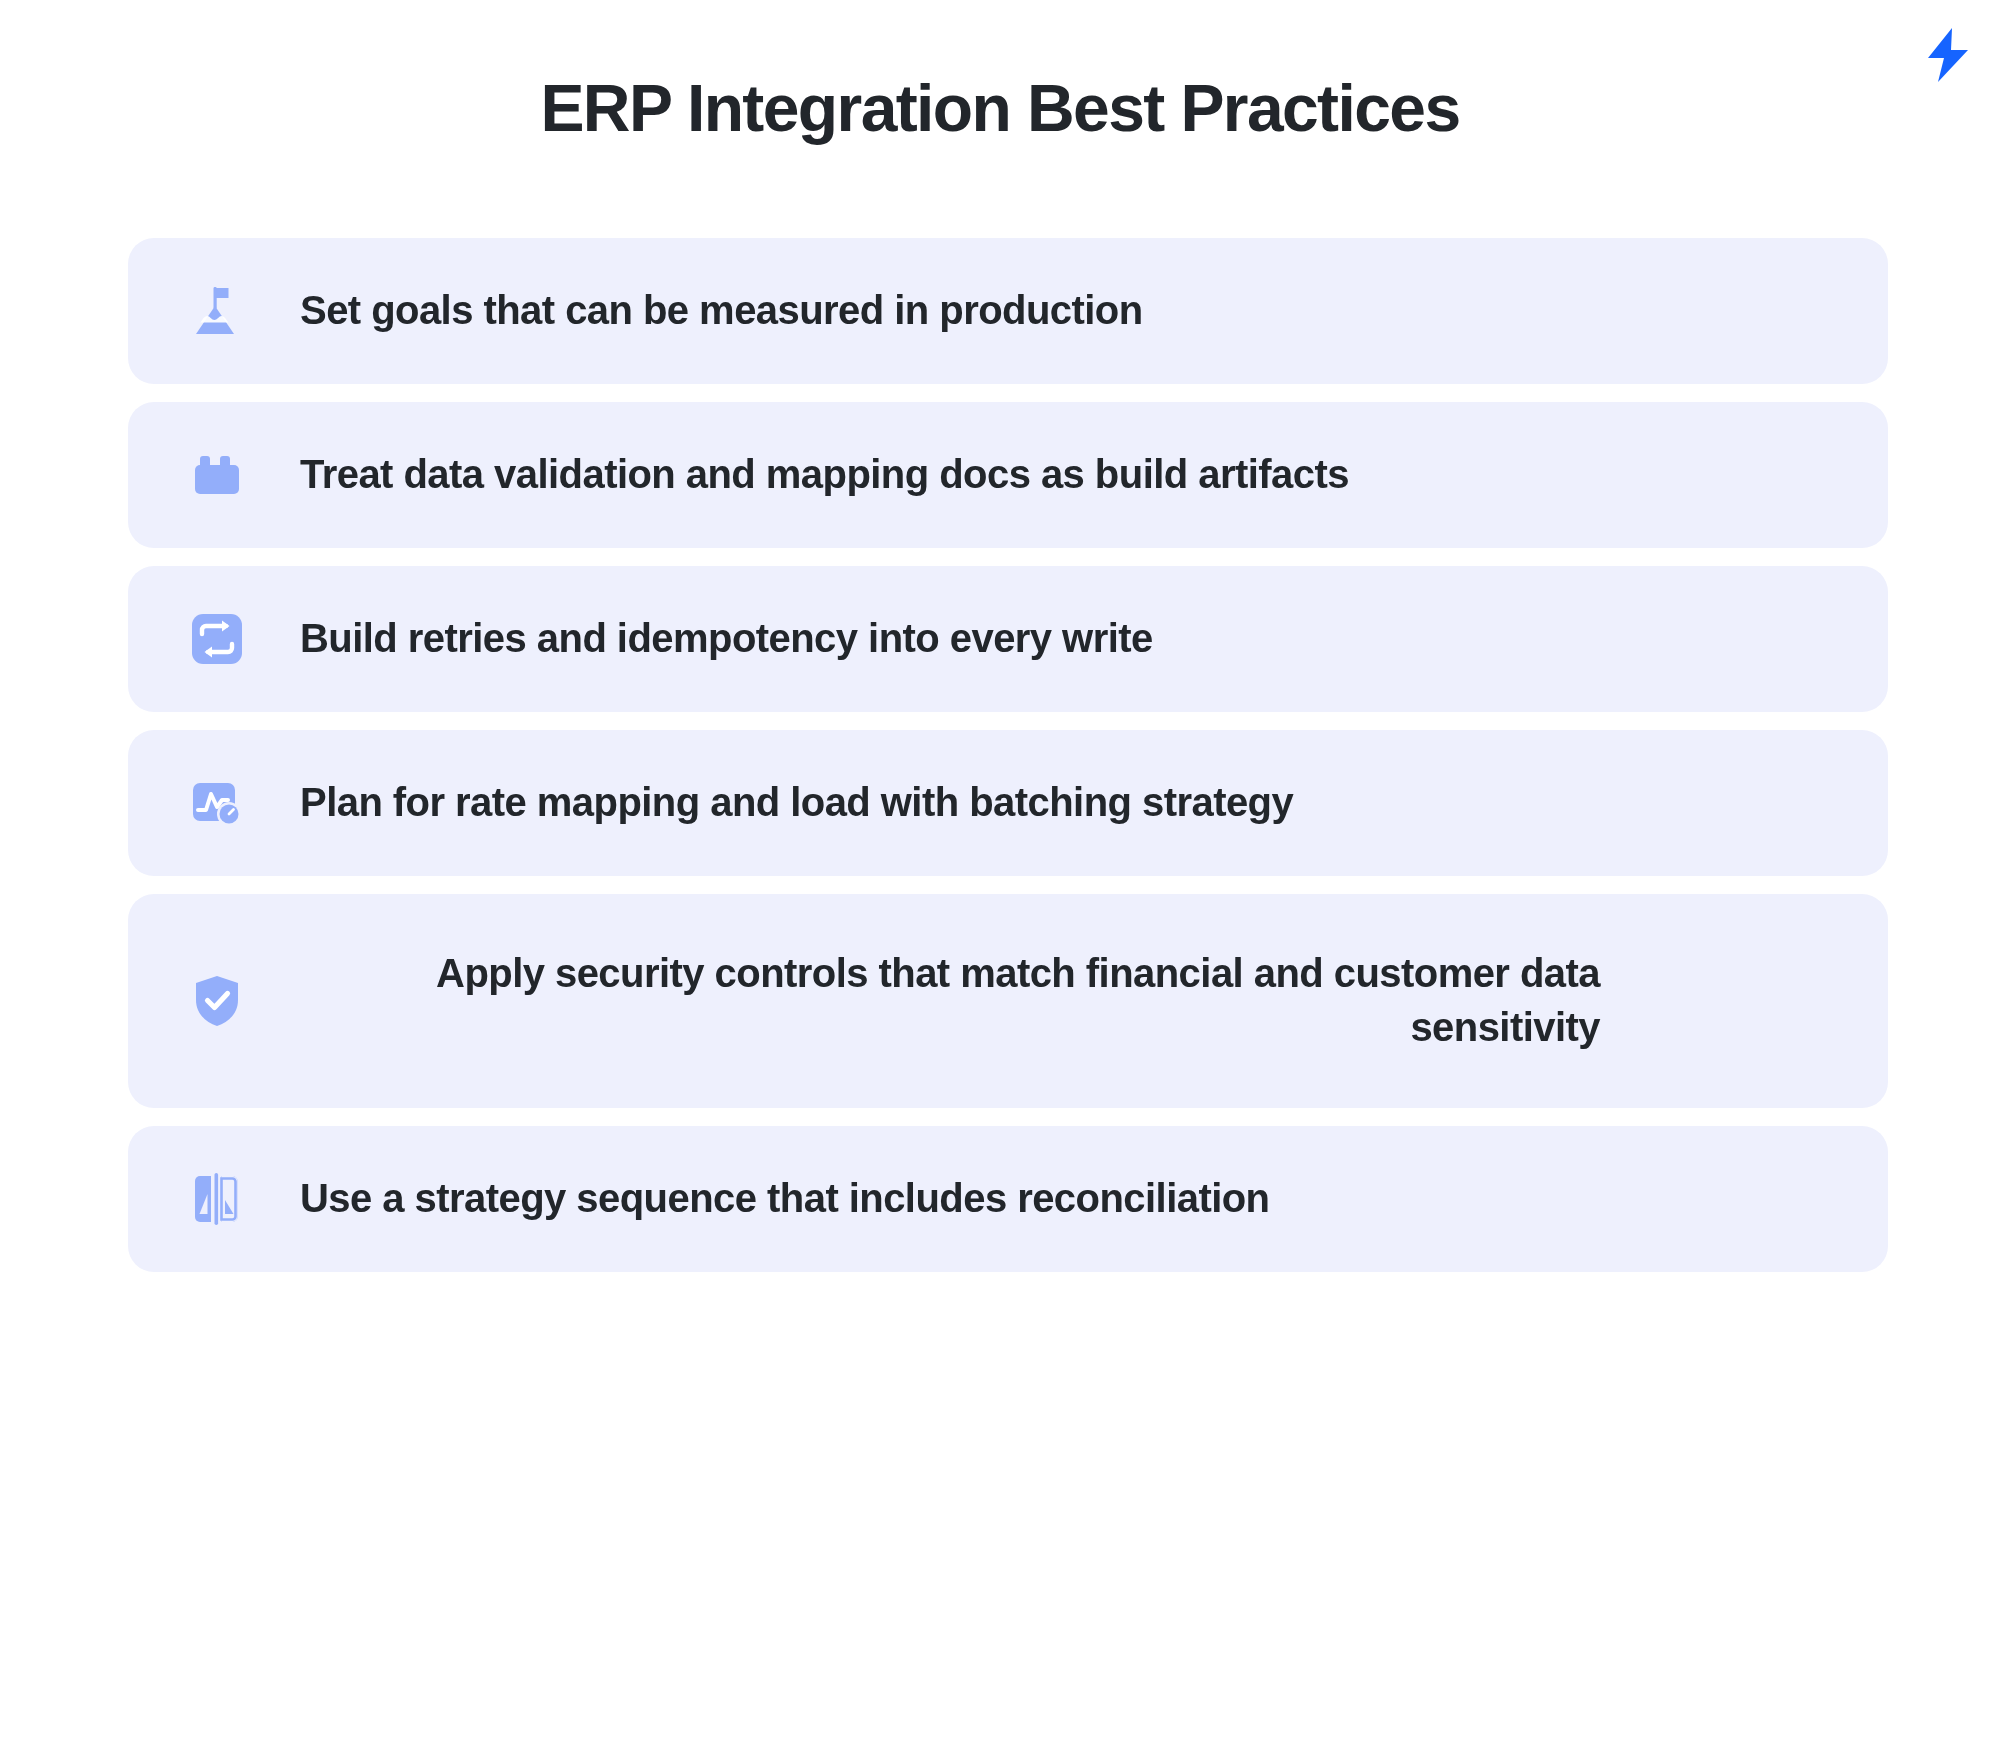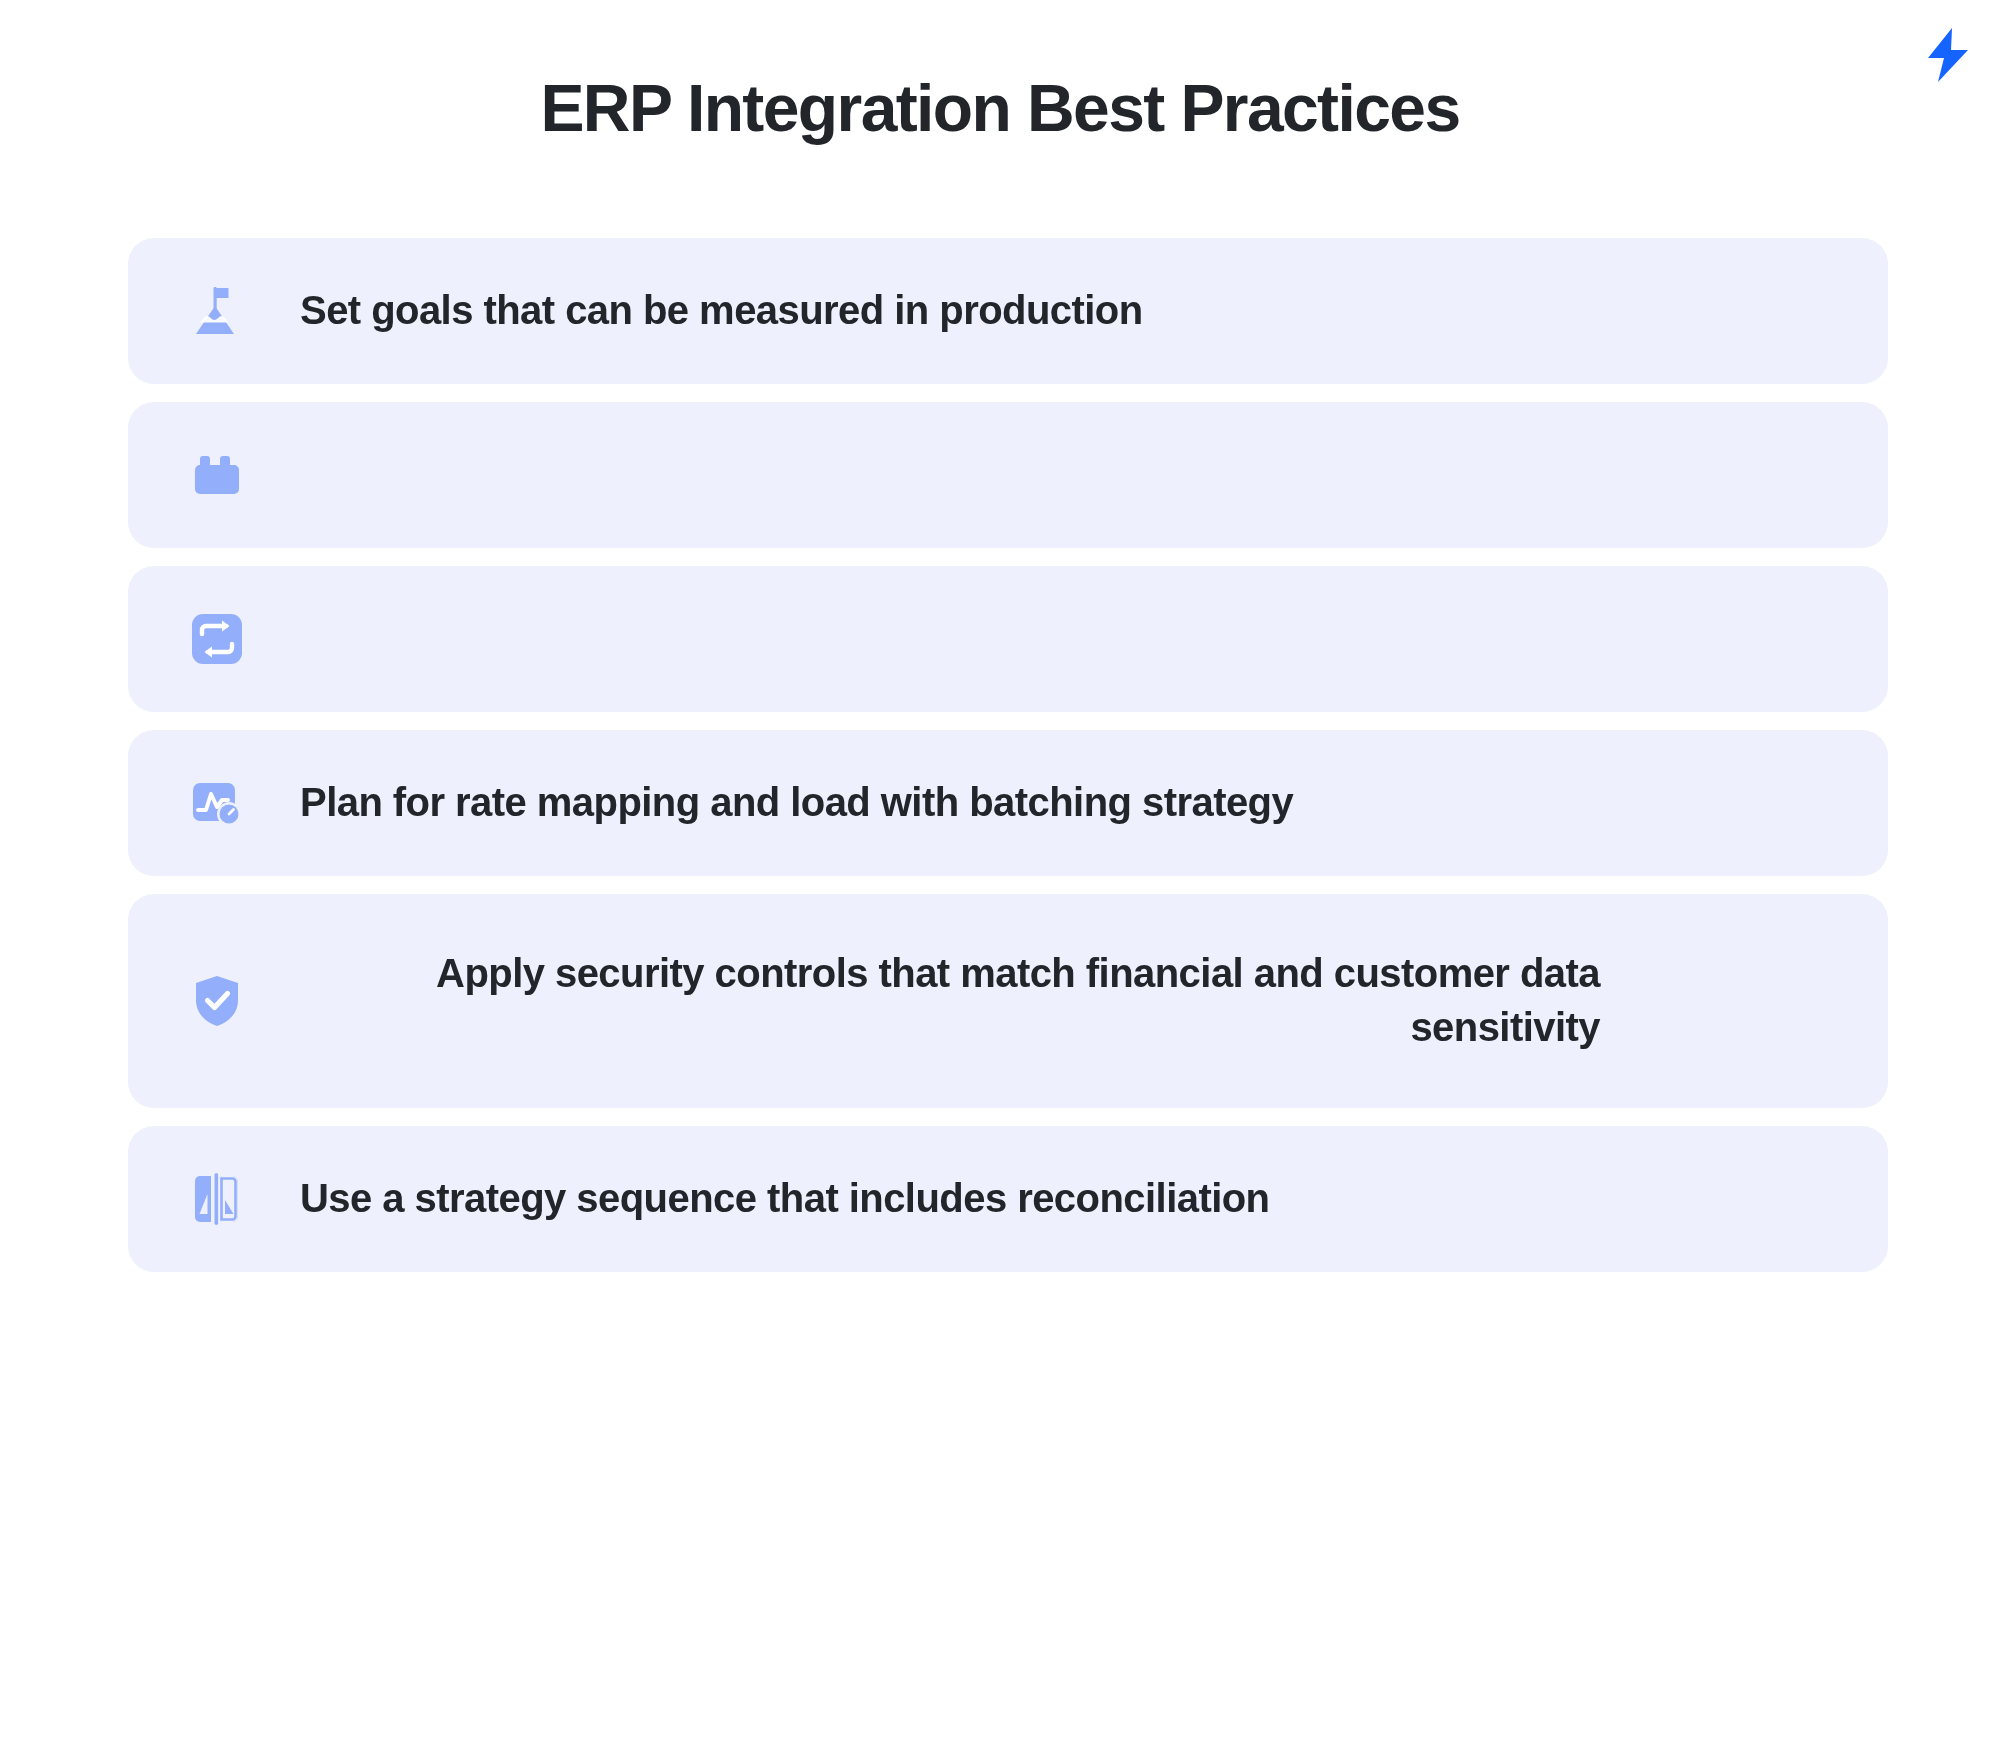--- a/index.html
+++ b/index.html
@@ -104,32 +104,34 @@
     </div>
 
     <div class="card">
       <span class="card-icon">
         <svg viewBox="0 0 58 58" xmlns="http://www.w3.org/2000/svg" aria-hidden="true">
           <rect x="12" y="10" width="10" height="12" rx="3" fill="#93aefa"></rect>
           <rect x="32" y="10" width="10" height="12" rx="3" fill="#93aefa"></rect>
           <rect x="7" y="19" width="44" height="29" rx="5" fill="#93aefa"></rect>
         </svg>
       </span>
+      <div class="card-text">Treat data validation and mapping docs as build artifacts</div>
     </div>
 
     <div class="card">
       <span class="card-icon">
         <svg viewBox="0 0 58 58" xmlns="http://www.w3.org/2000/svg" aria-hidden="true">
           <rect x="4" y="4" width="50" height="50" rx="11" fill="#93aefa"></rect>
           <path d="M14 24 v-4 a4 4 0 0 1 4-4 h20" fill="none" stroke="#ffffff" stroke-width="4.4" stroke-linecap="round"></path>
           <path d="M34 10.5 L41.5 16 L34 21.5 Z" fill="#ffffff"></path>
           <path d="M44 34 v4 a4 4 0 0 1 -4 4 h-20" fill="none" stroke="#ffffff" stroke-width="4.4" stroke-linecap="round"></path>
           <path d="M24 36.5 L16.5 42 L24 47.5 Z" fill="#ffffff"></path>
         </svg>
       </span>
+      <div class="card-text">Build retries and idempotency into every write</div>
     </div>
 
     <div class="card">
       <span class="card-icon">
         <svg viewBox="0 0 58 58" xmlns="http://www.w3.org/2000/svg" aria-hidden="true">
           <rect x="5" y="9" width="42" height="38" rx="7" fill="#93aefa"></rect>
           <path d="M10 36 L18 36 L23 20 L29 33 L34 26 L40 26" fill="none" stroke="#ffffff" stroke-width="4" stroke-linecap="round" stroke-linejoin="round"></path>
           <circle cx="41" cy="40" r="12" fill="#eef0fd"></circle>
           <circle cx="41" cy="40" r="9.5" fill="#93aefa"></circle>
           <path d="M41 40 L45.5 35.5" stroke="#ffffff" stroke-width="2.8" stroke-linecap="round"></path>

